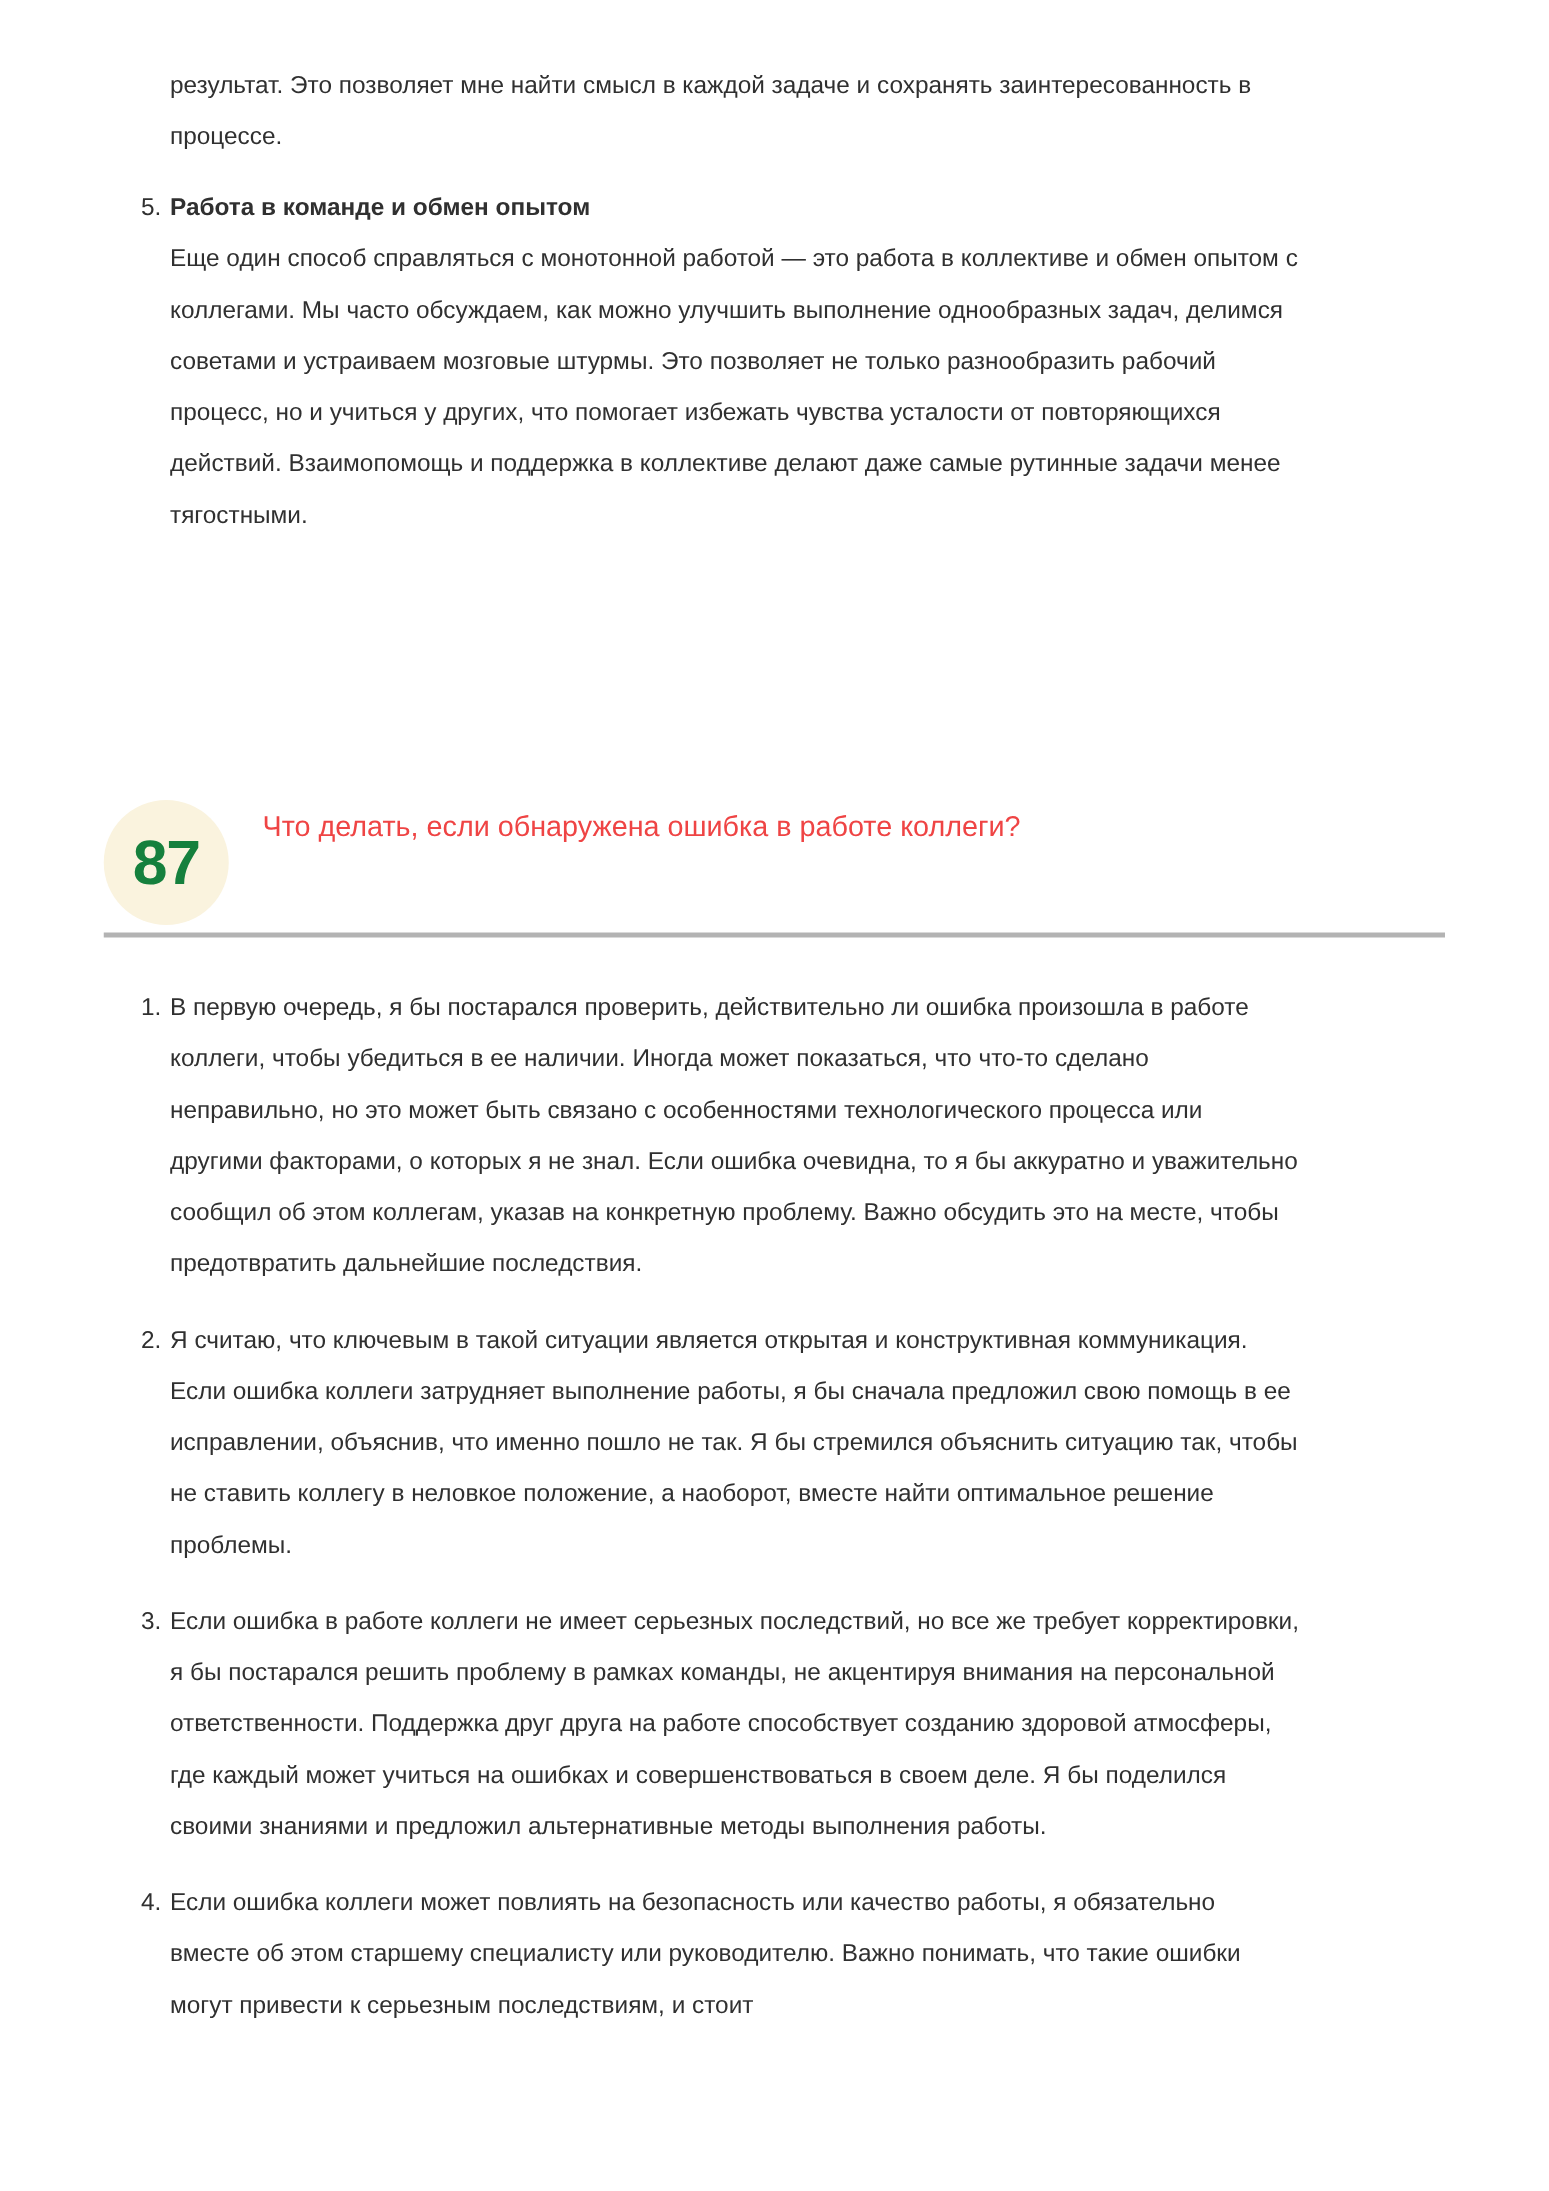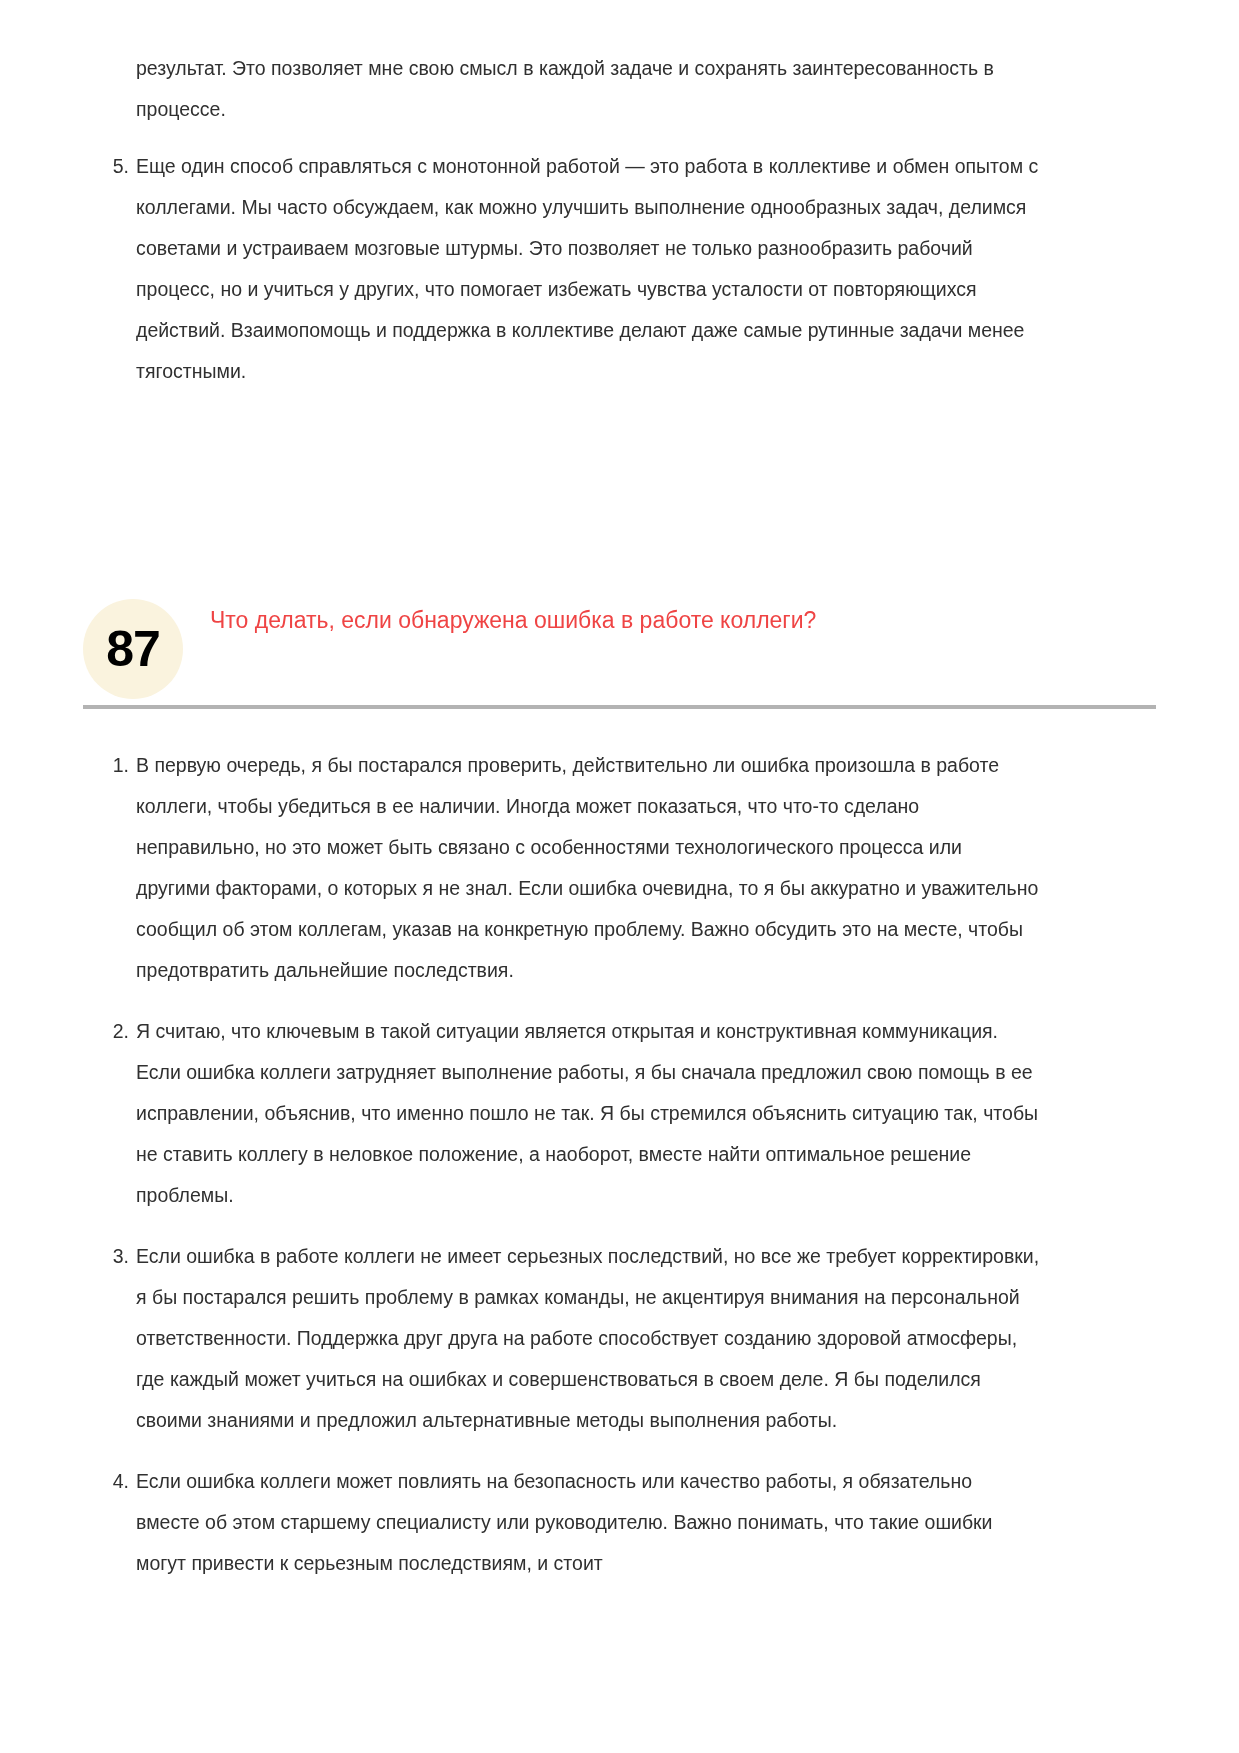--- a/index.html
+++ b/index.html
@@ -20,41 +20,42 @@
   .li-num { width:46px; flex:none; text-align:right; font-size:19.5px; line-height:41px; color:#303030; }
   .li-body { margin-left:7px; width:904px; }
   .li-title { font-weight:700; }
 
   .section-header { display:flex; align-items:flex-start; margin-top:197px; }
   .badge {
     width:100px; height:100px; flex:none; margin-top:10px;
     border-radius:50%; background:#faf3de;
     display:flex; align-items:center; justify-content:center;
   }
-  .badge-num { font-size:50px; font-weight:700; color:#000000; letter-spacing:-1px;text-align:center; }
+  .badge-num { font-size:50px; font-weight:700; color:#15803d; letter-spacing:-1px;text-align:center; }
   .question-title {
     margin-left:27px; width:840px;
     font-size:23px; line-height:62px; font-weight:400; color:#ef4444;
   }
 
   .divider { height:4px; background:#b3b3b3; margin-top:6px; border:none; }
 
   .answers { margin-top:36px; }
   .answer { display:flex; margin-bottom:20px; }
 </style>
 </head>
 <body>
 
 <div class="content">
 
-  <p class="body-text para-cont">результат. Это позволяет мне свою смысл в каждой задаче и сохранять заинтересованность в процессе.</p>
+  <p class="body-text para-cont">результат. Это позволяет мне найти смысл в каждой задаче и сохранять заинтересованность в процессе.</p>
 
   <div class="list-item">
     <div class="li-num">5.</div>
     <div class="li-body body-text">
+      <div class="li-title">Работа в команде и обмен опытом</div>
       <div>Еще один способ справляться с монотонной работой — это работа в коллективе и обмен опытом с коллегами. Мы часто обсуждаем, как можно улучшить выполнение однообразных задач, делимся советами и устраиваем мозговые штурмы. Это позволяет не только разнообразить рабочий процесс, но и учиться у других, что помогает избежать чувства усталости от повторяющихся действий. Взаимопомощь и поддержка в коллективе делают даже самые рутинные задачи менее тягостными.</div>
     </div>
   </div>
 
   <div class="section-header">
     <div class="badge">
       <span class="badge-num">87</span>
     </div>
     <h2 class="question-title">Что делать, если обнаружена ошибка в работе коллеги?</h2>
   </div>

